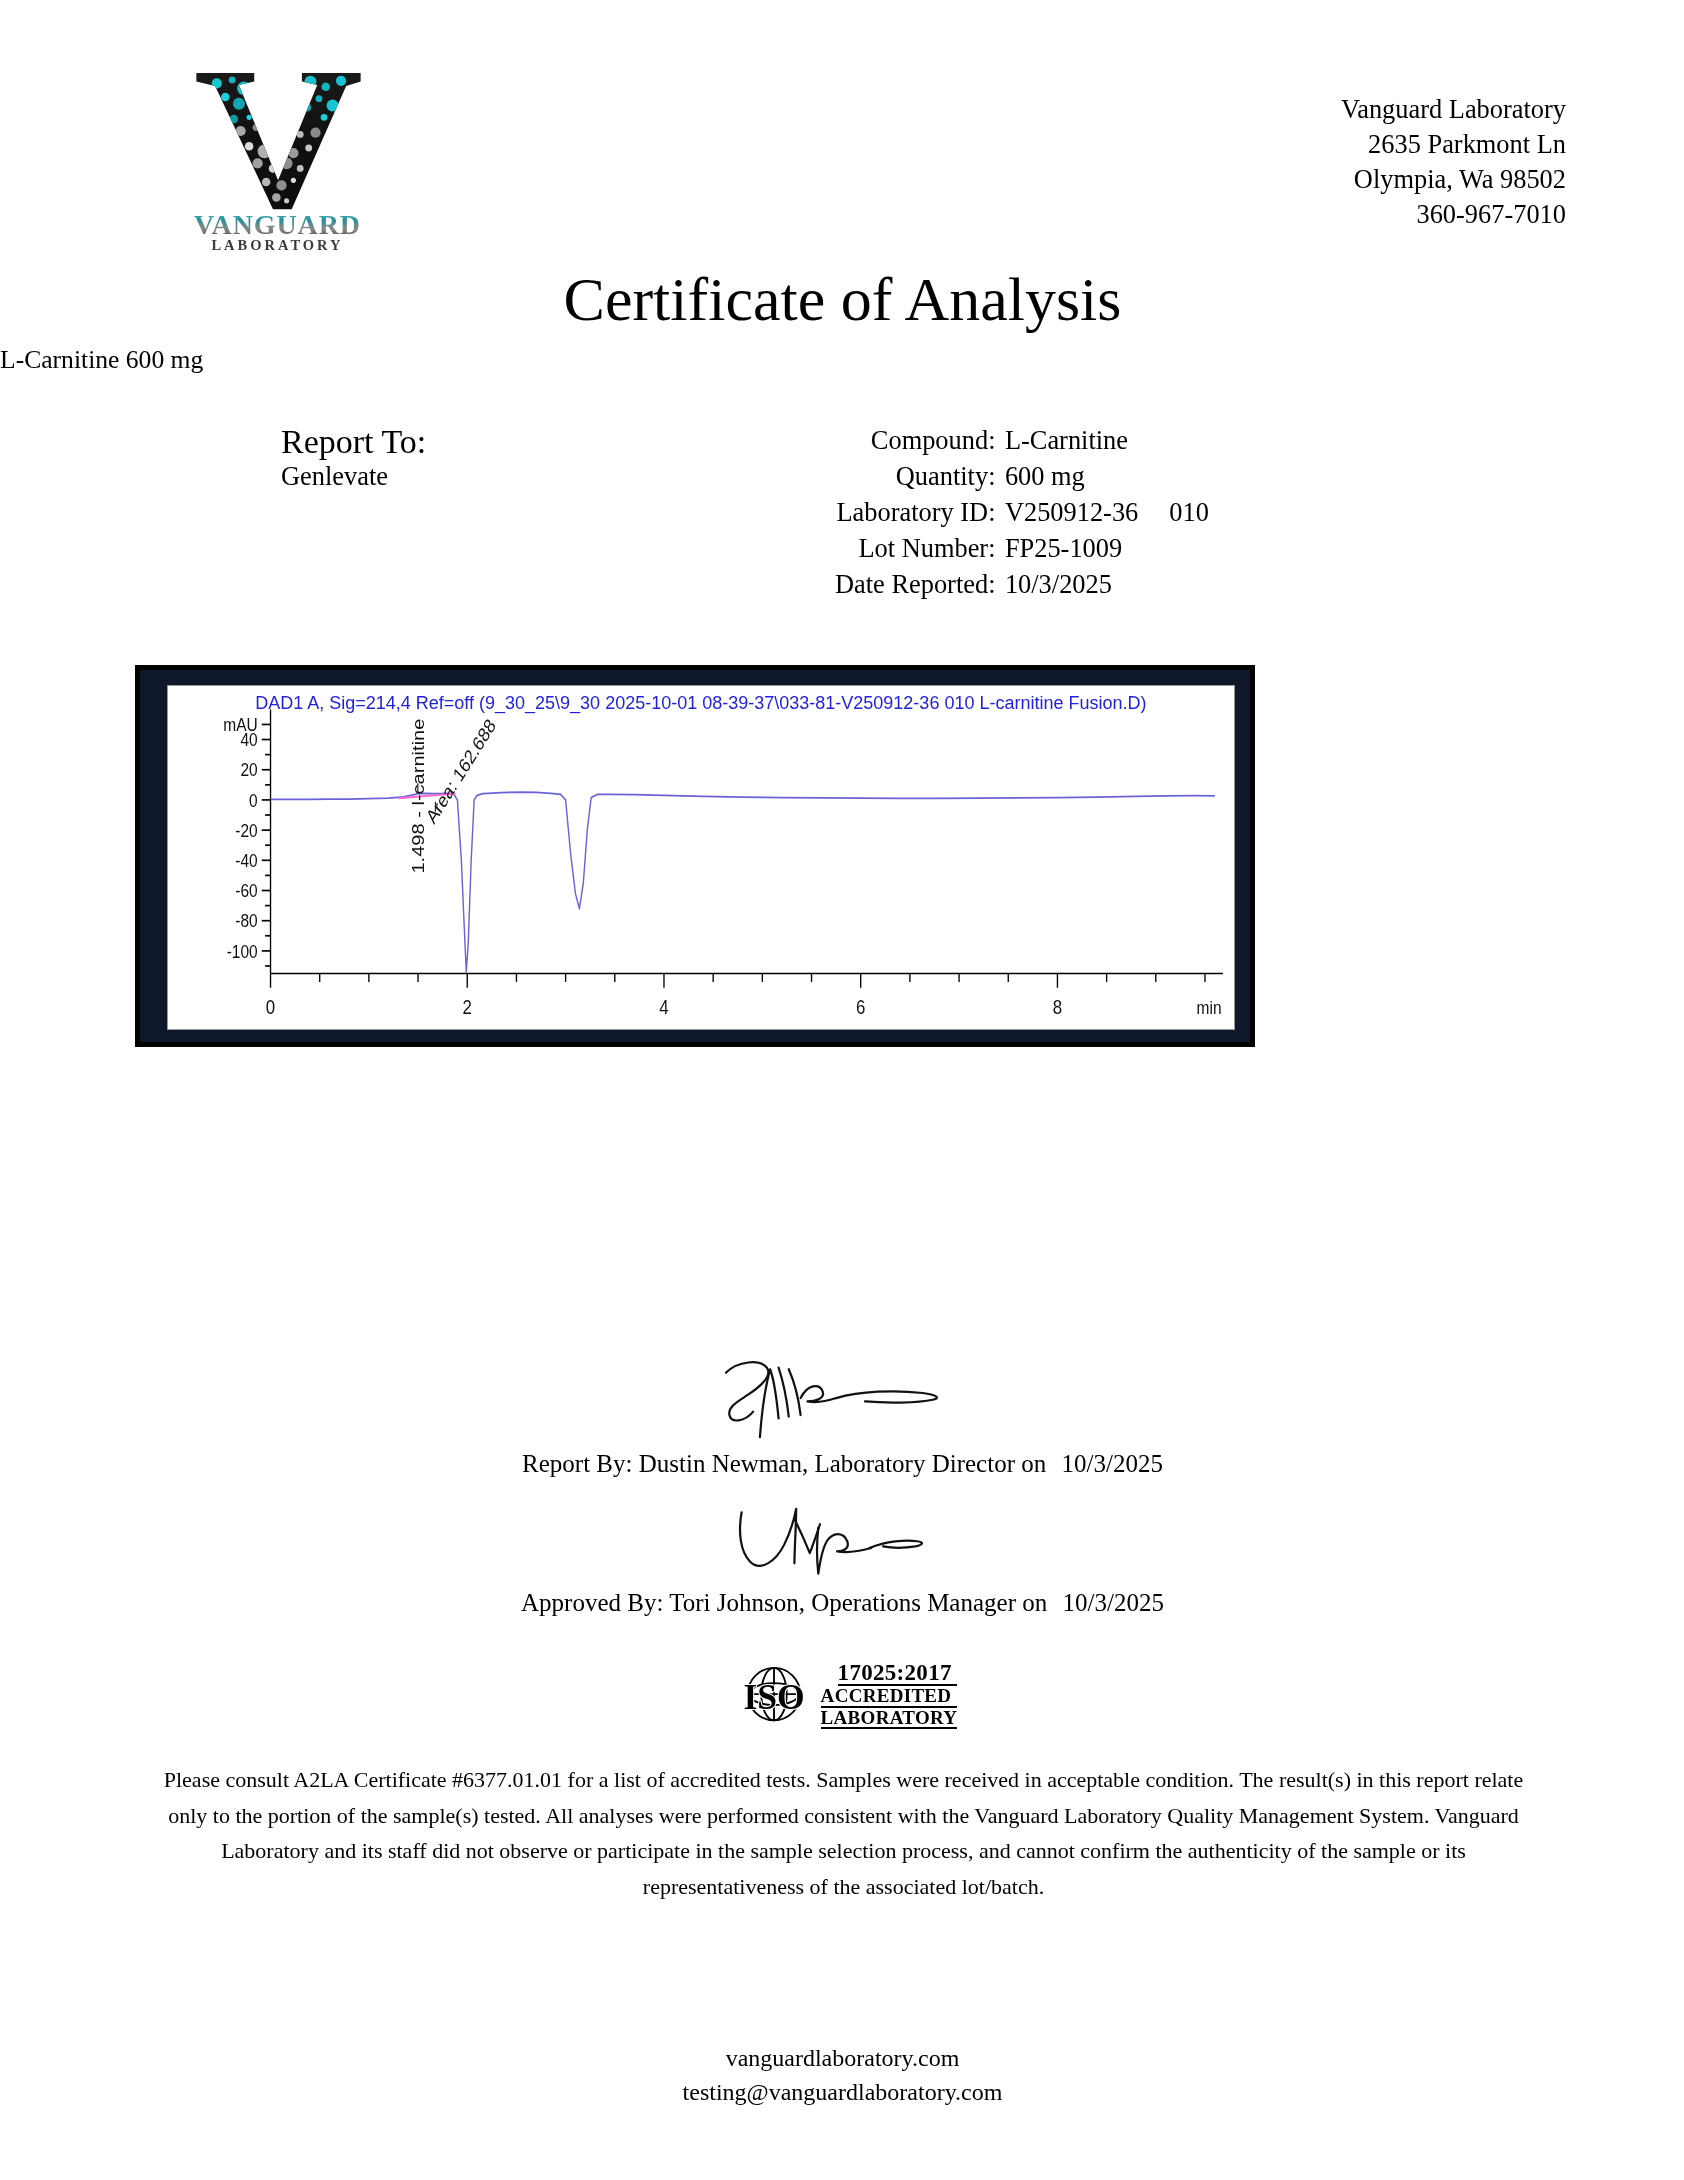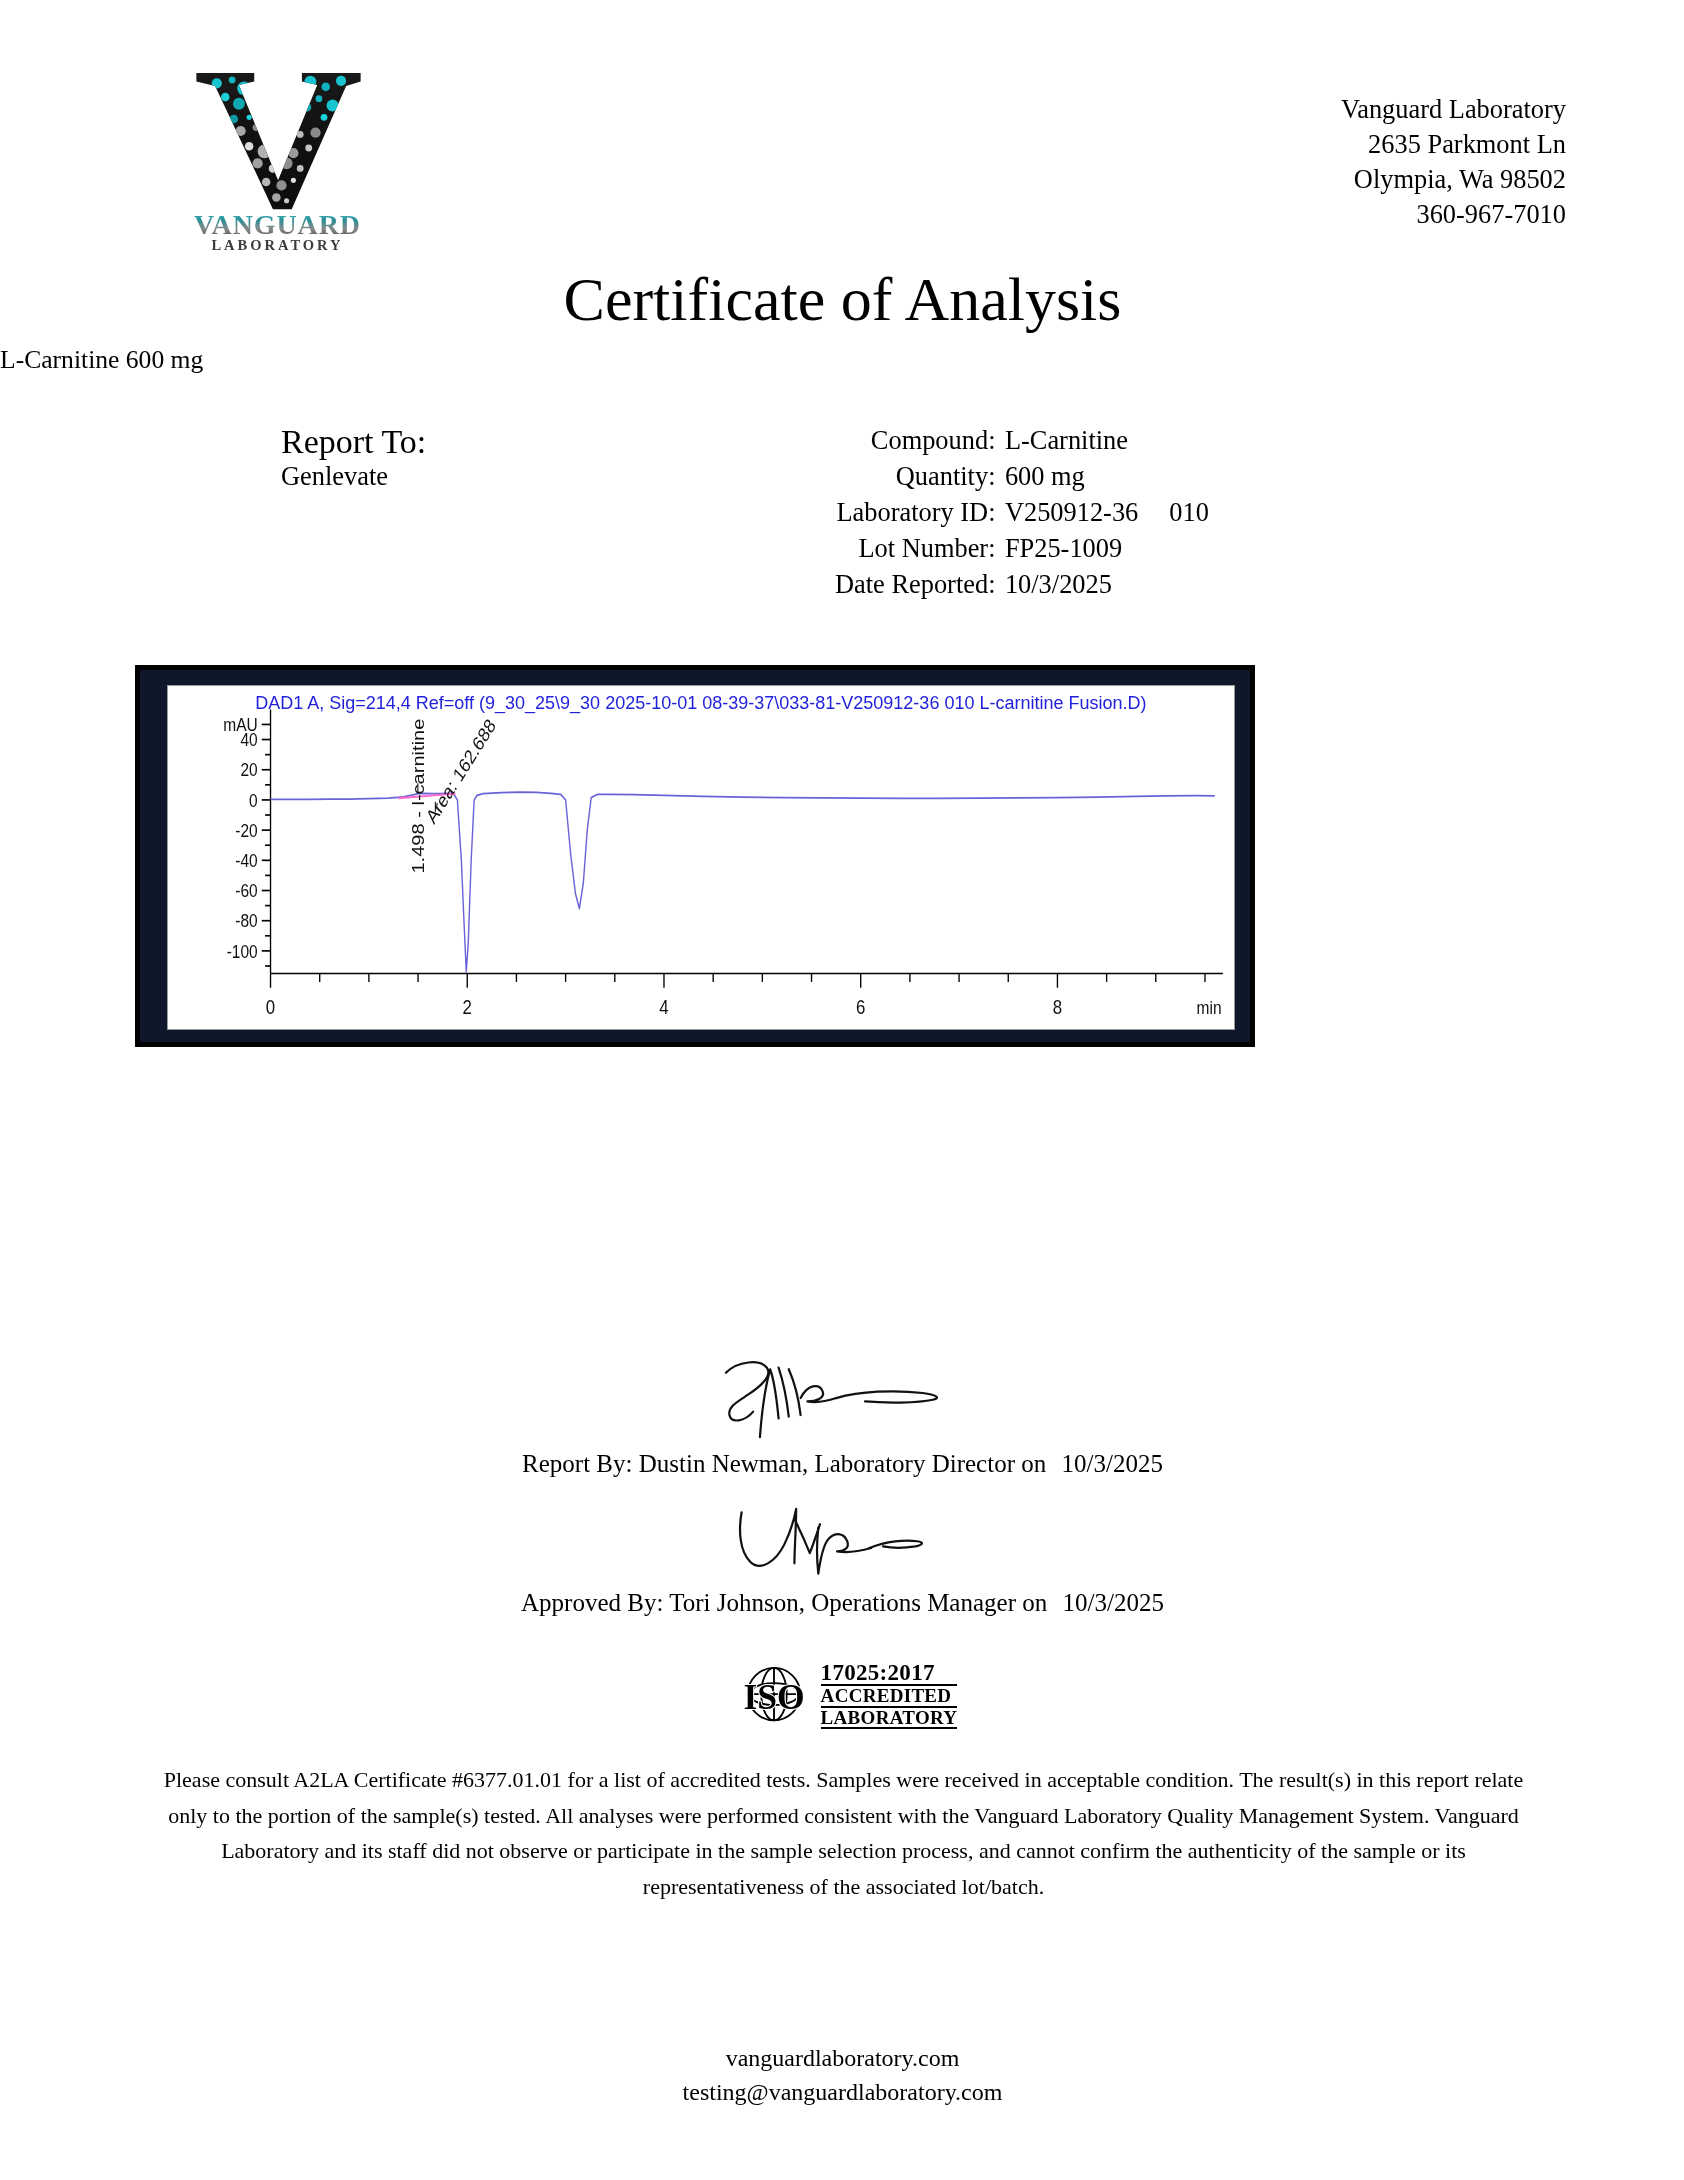--- a/index.html
+++ b/index.html
@@ -232,21 +232,21 @@
     gap: 1px;
   }
   .iso-text { line-height: 1.02; }
   .iso-text div {
     font-family: "Liberation Serif", serif;
     font-weight: bold;
     color: #000;
     border-bottom: 2.6px solid #000;
     letter-spacing: 0.3px;
   }
-  .iso-l1 { font-size: 23px; }
+  .iso-l1 { font-size: 23px; margin-left: 17px; }
   .iso-l2 { font-size: 19px; }
   .iso-l3 { font-size: 19px; }
 
   
   .disclaimer {
     position: absolute;
     top: 1762px;
     left: 152px;
     width: 1383px;
     text-align: center;

